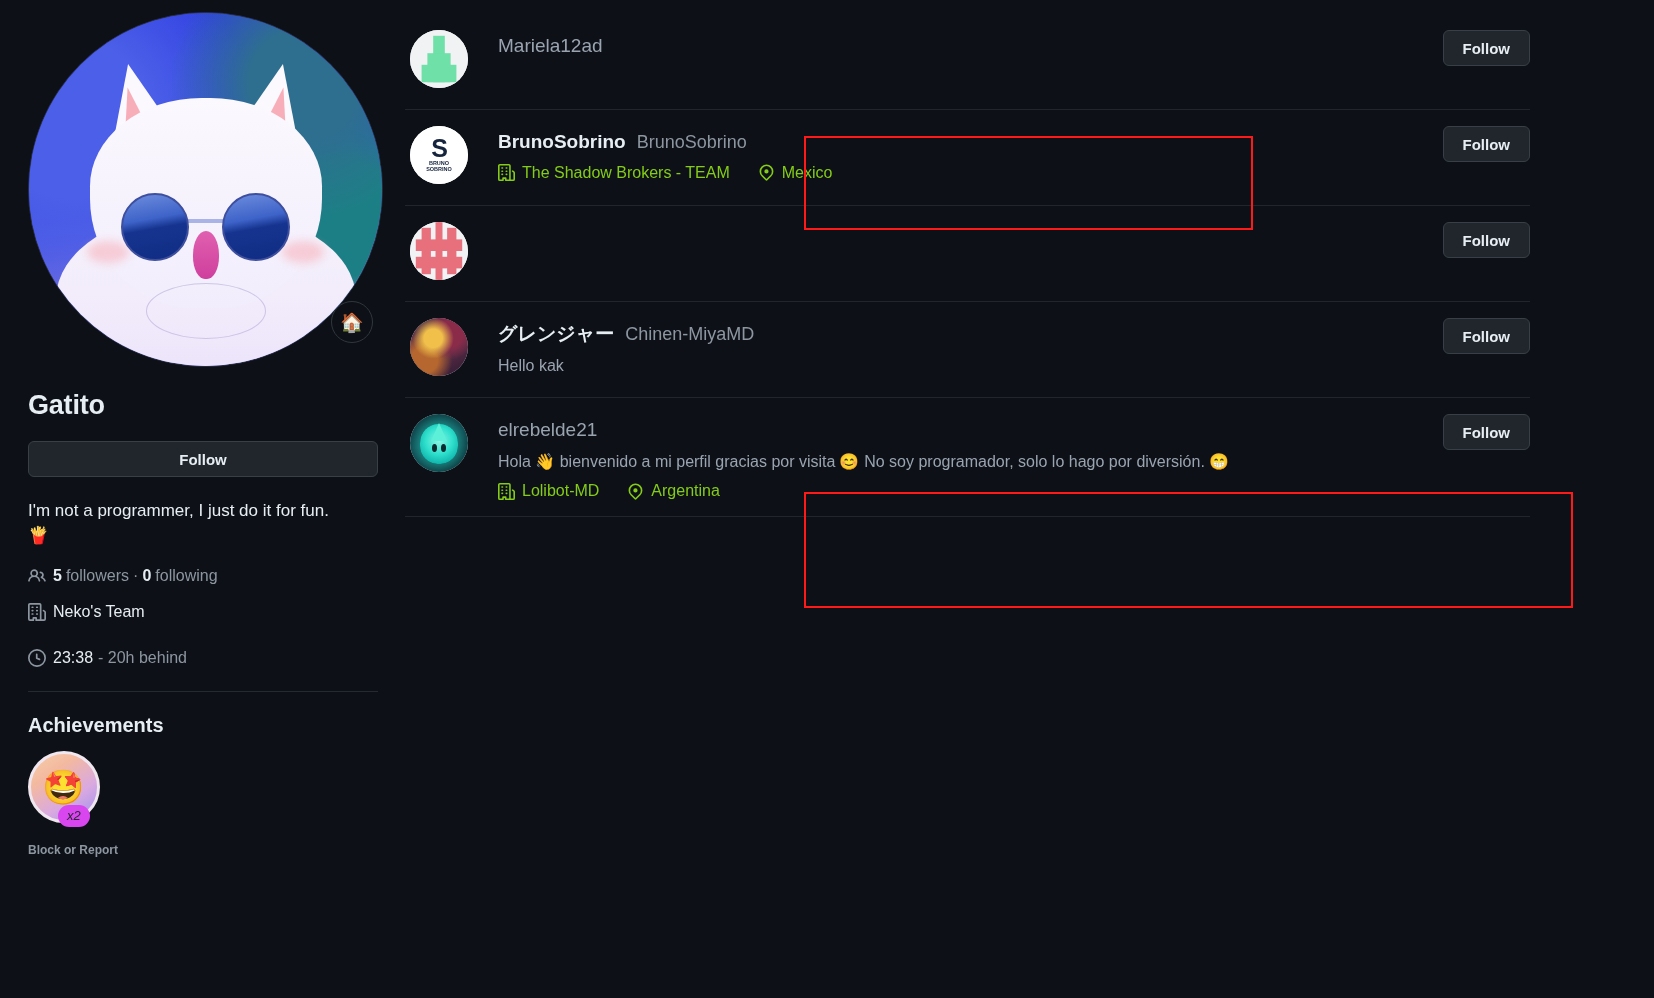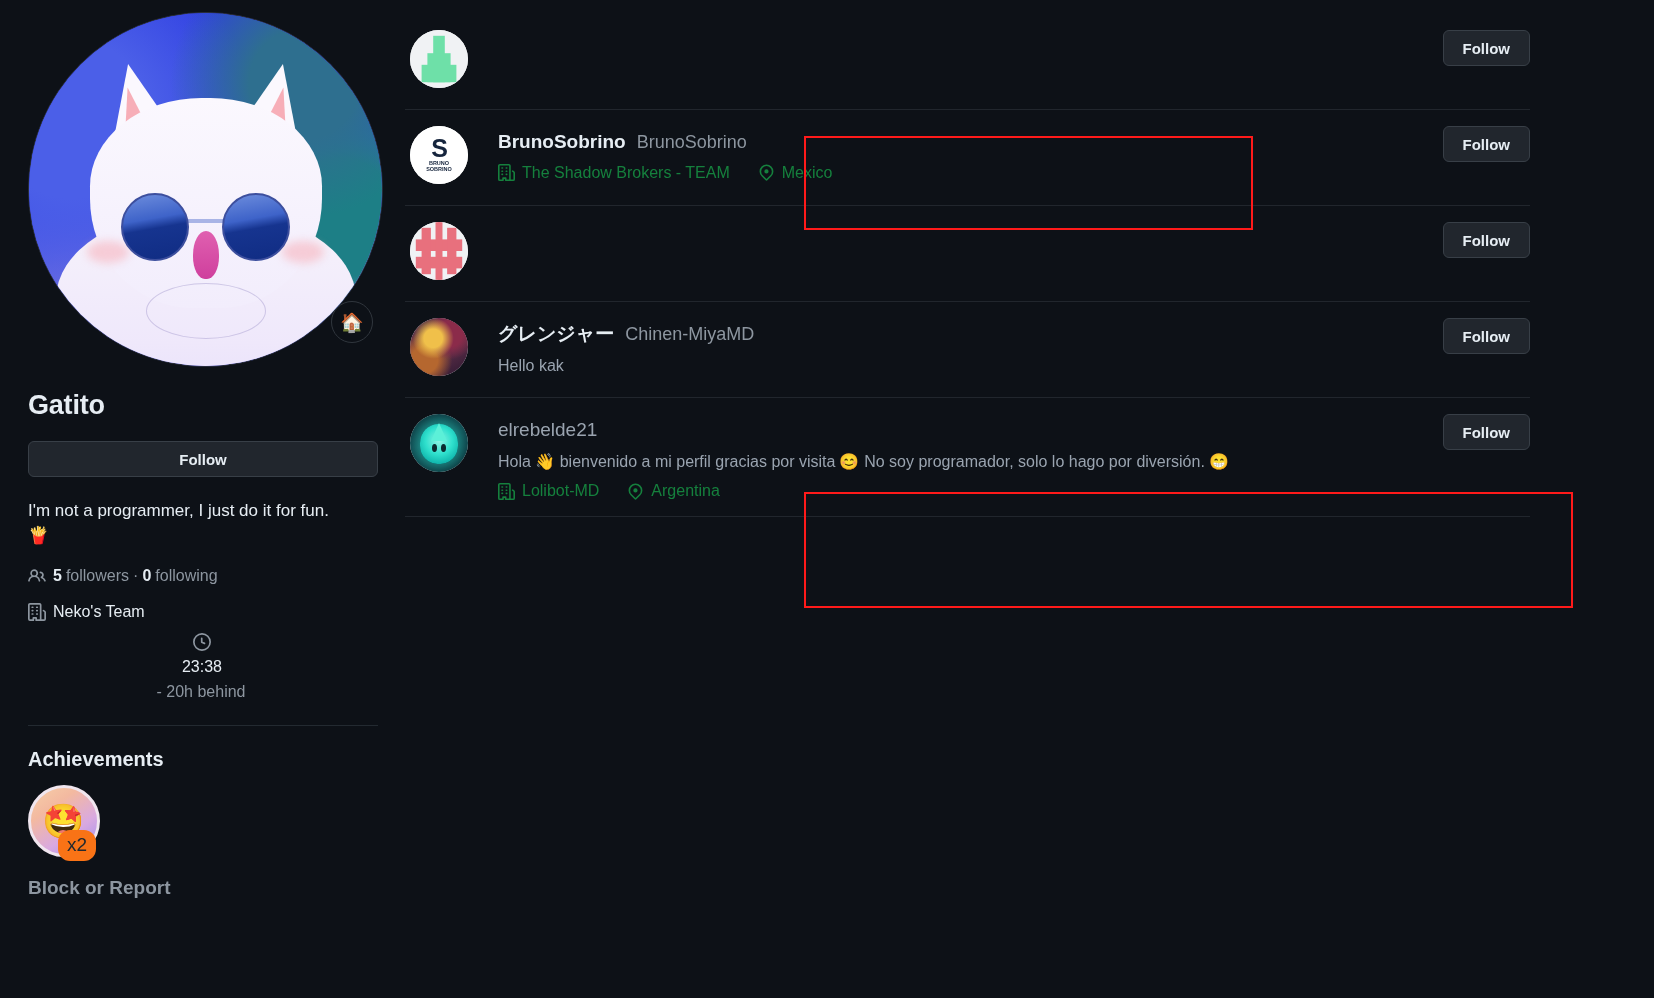--- a/index.html
+++ b/index.html
@@ -179,21 +179,21 @@
   }
   .bio .emo { font-size: 17px; }
   .meta-row {
     display: flex;
     align-items: center;
     gap: 7px;
     margin-top: 18px;
     font-size: 16px;
     color: #8d96a0;
   }
-  .meta-row.tight { margin-top: 12px; flex-direction: column; }
+  .meta-row.tight { margin-top: 28px; }
   .meta-row strong { color: #e6edf3; font-weight: 600; }
   .meta-row .ic { display: inline-flex; width: 18px; height: 18px; color: #8d96a0; flex: 0 0 18px; }
   .meta-sep { color: #8d96a0; }
   .divider {
     width: 350px;
     height: 1px;
     background: #232a31;
     margin: 24px 0 0 0;
   }
   .ach-title {
@@ -208,31 +208,32 @@
     border-radius: 50%;
     background: linear-gradient(145deg,#f6cfa8 0%,#f3b9a0 30%,#d9a9e0 65%,#9d8ff0 100%);
     border: 3px solid #f0e6ef;
     display: flex; align-items: center; justify-content: center;
     font-size: 34px;
     overflow: hidden;
   }
   .ach-count {
     position: absolute;
     left: 30px; bottom: -4px;
-    background: #f97316;
+    background: #d946ef;
     color: #24292f;
-    font-size: 19px;
+    font-size: 13px;
     font-weight: 500;
     border-radius: 12px;
     padding: 1px 9px;
     line-height: 1.5;
+    font-style: italic;
   }
   .block-report {
     margin-top: 20px;
-    font-size: 19px;
+    font-size: 12px;
     font-weight: 700;
     color: #8d96a0;
     cursor: pointer;
   }
 
   
   .main {
     flex: 1;
     padding: 14px 0 0 0;
     position: relative;
@@ -278,21 +279,21 @@
     margin-top: 8px;
     line-height: 1.4;
     white-space: nowrap;
   }
   .row-meta {
     display: flex;
     align-items: center;
     gap: 28px;
     margin-top: 9px;
     font-size: 16px;
-    color: #15803d;
+    color: #84cc16;
   }
   .row-meta .item { display: flex; align-items: center; gap: 7px; }
   .row-meta .ic { width: 17px; height: 17px; display: inline-flex; flex: 0 0 17px; }
   .follow-btn {
     position: absolute;
     right: 0;
     top: 16px;
     height: 36px;
     padding: 0 19px;
     background: #21262d;
@@ -471,20 +472,25 @@
       <div class="row">
         <div class="row-av">
           <svg class="identicon" viewBox="0 0 10 10">
             <rect width="10" height="10" fill="#f0f2f4"></rect>
             <g fill="#6ee0a8">
               <rect x="4" y="1" width="2" height="8"></rect>
               <rect x="3" y="4" width="4" height="5"></rect>
               <rect x="2" y="6" width="6" height="3"></rect>
             </g>
           </svg>
+        </div>
+        <div class="row-body">
+          <div class="name-line">
+            <span class="disp-name plain">Mariela12ad</span>
+          </div>
         </div>
         <button class="follow-btn">Follow</button>
       </div>
 
       <div class="row">
         <div class="row-av">
           <div class="av-bruno">
             <div class="mark">S</div>
             <div class="sub">
               <span>BRUNO</span><br>

